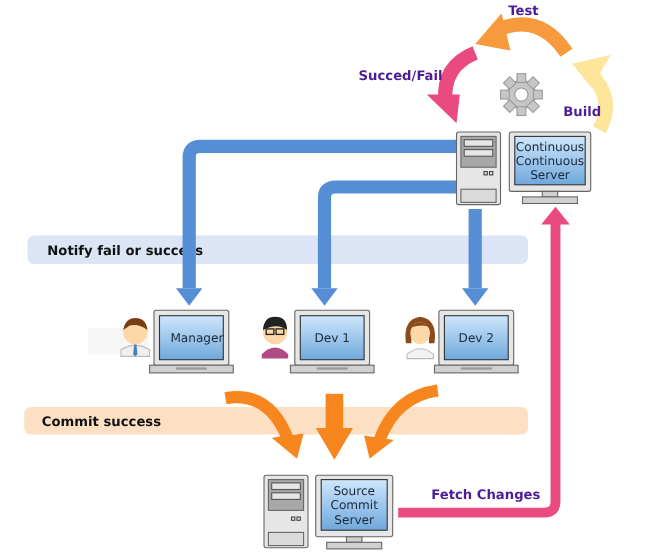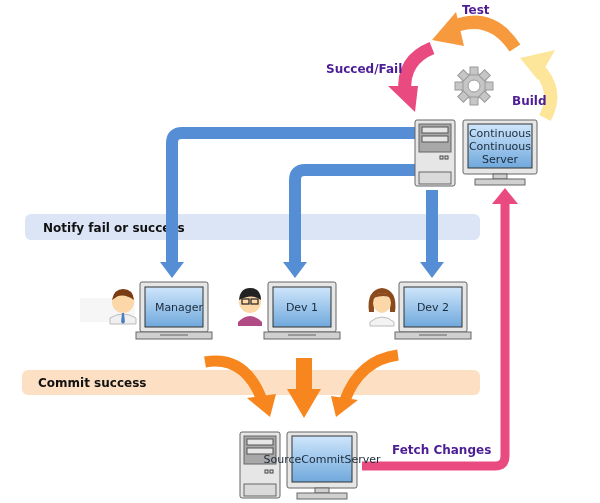--- a/index.html
+++ b/index.html
@@ -139,21 +139,21 @@
     <ellipse cx="382" cy="303" rx="9" ry="10" fill="#fcd7a7"></ellipse>
     <path d="M373 298 Q382 288 391 298 Q385 294 373 298 Z" fill="#8b4a1c"></path>
   </g>
 </svg>
 
 <div class="screen-text" style="left:468px;top:124px;width:64px;height:44px;flex-direction:column;">
   <span>Continuous</span>
   <span>Continuous</span>
   <span>Server</span>
 </div>
-<div class="screen-text" style="left:292px;top:436px;width:60px;height:46px;">
+<div class="screen-text" style="left:292px;top:436px;width:60px;height:46px;flex-direction:column;">
   <span>Source</span>
   <span>Commit</span>
   <span>Server</span>
 </div>
 <div class="screen-text" style="left:145px;top:287px;width:68px;height:40px;">Manager</div>
 <div class="screen-text" style="left:273px;top:287px;width:58px;height:40px;">Dev 1</div>
 <div class="screen-text" style="left:404px;top:287px;width:58px;height:40px;">Dev 2</div>
 
 <div class="label" style="left:462px;top:3px;">Test</div>
 <div class="label" style="left:326px;top:62px;">Succed/Fail</div>

